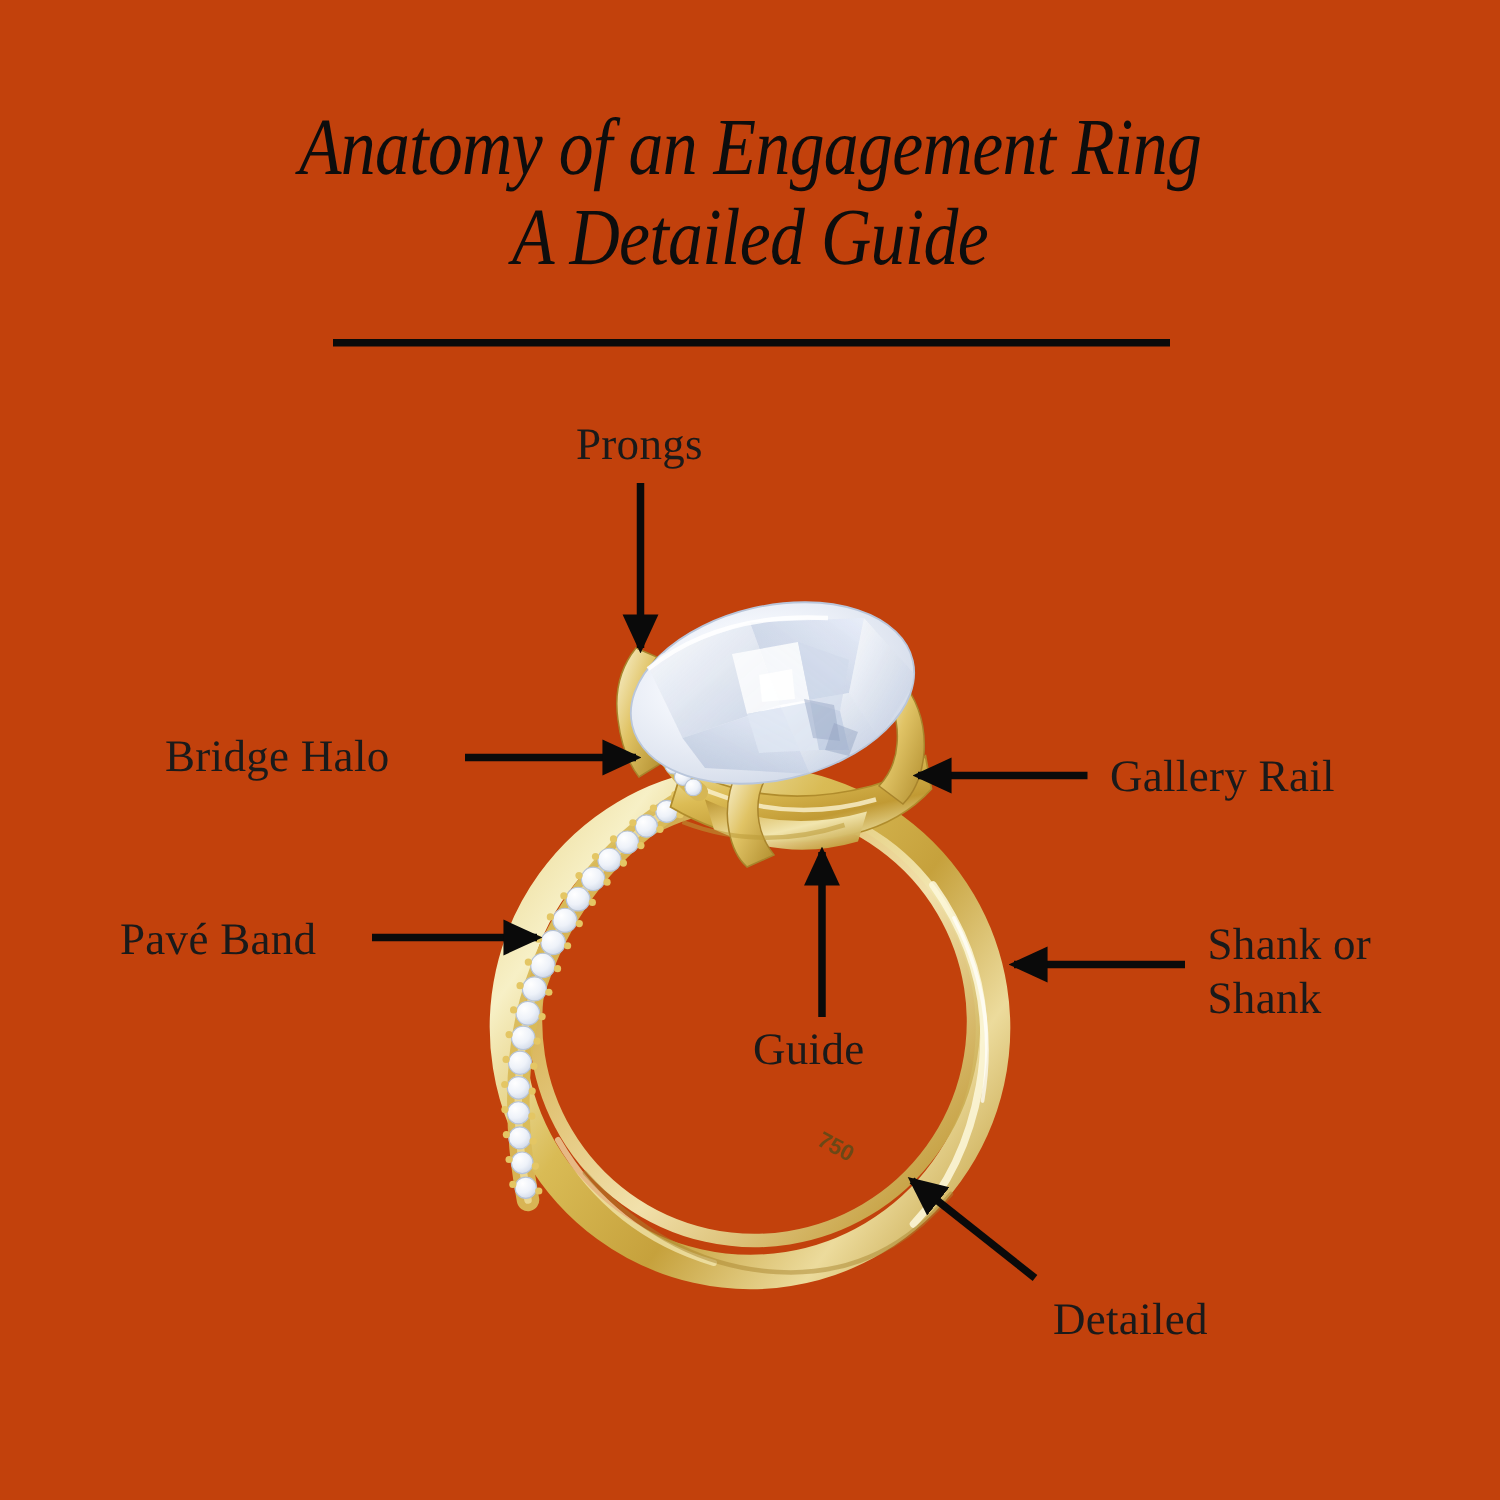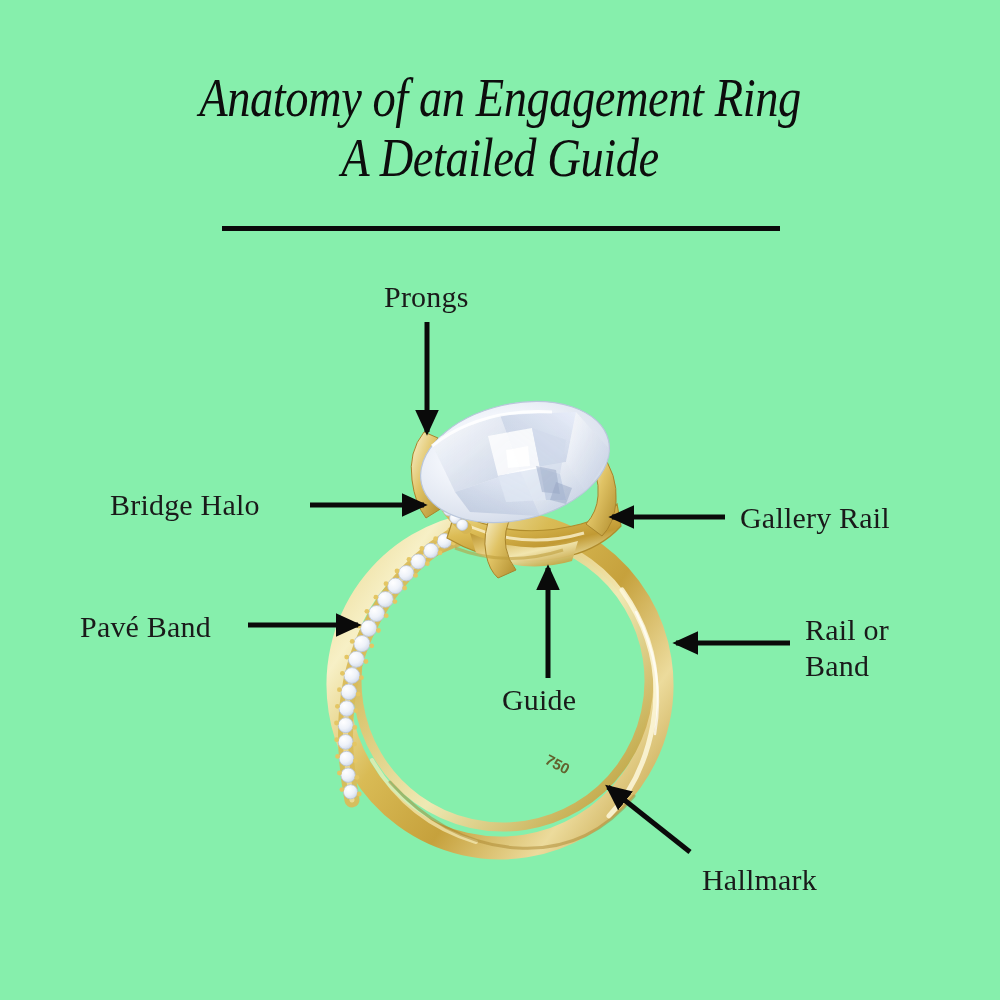--- a/index.html
+++ b/index.html
@@ -5,21 +5,21 @@
 <style>
   html, body {
     margin: 0;
     padding: 0;
     background: #ffffff;
   }
   #canvas {
     position: relative;
     width: 1000px;
     height: 1000px;
-    background: #86efac;
+    background: #c2410c;
     overflow: hidden;
     font-family: "Liberation Serif", "DejaVu Serif", serif;
     color: #111111;
   }
 
   
   #title-block {
     position: absolute;
     top: 68px;
     left: 0;
@@ -307,19 +307,19 @@
   </svg>
 
   <div class="label" id="label-prongs">Prongs</div>
 
   <div class="label" id="label-hidden-halo">Bridge Halo</div>
 
   <div class="label" id="label-pave">Pavé Band</div>
 
   <div class="label" id="label-gallery">Gallery Rail</div>
 
-  <div class="label two-line" id="label-shank">Rail or Band</div>
+  <div class="label two-line" id="label-shank">Shank or Shank</div>
 
   <div class="label" id="label-bridge">Guide</div>
 
-  <div class="label" id="label-hallmark">Hallmark</div>
+  <div class="label" id="label-hallmark">Detailed</div>
 
 </div>
 
 </body></html>

